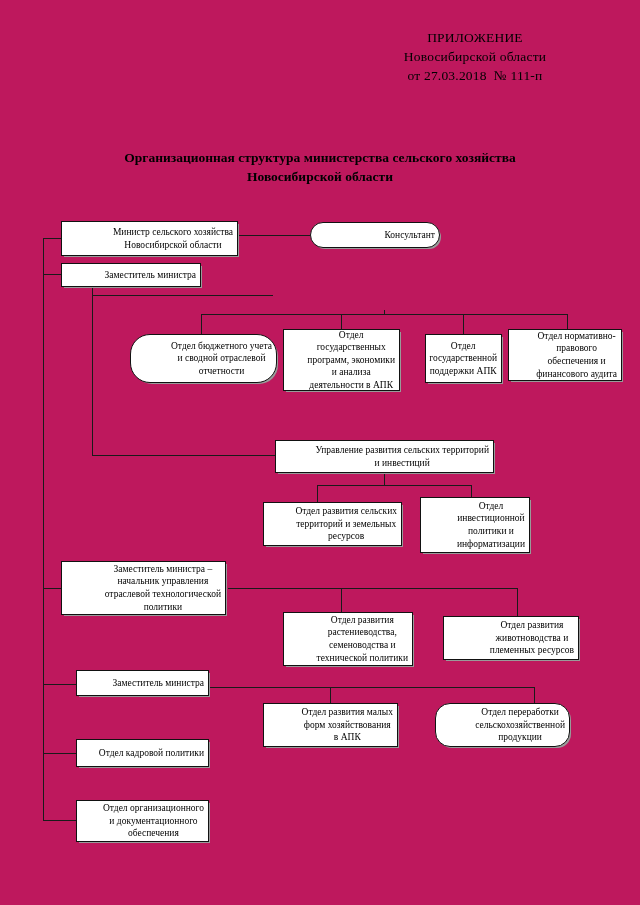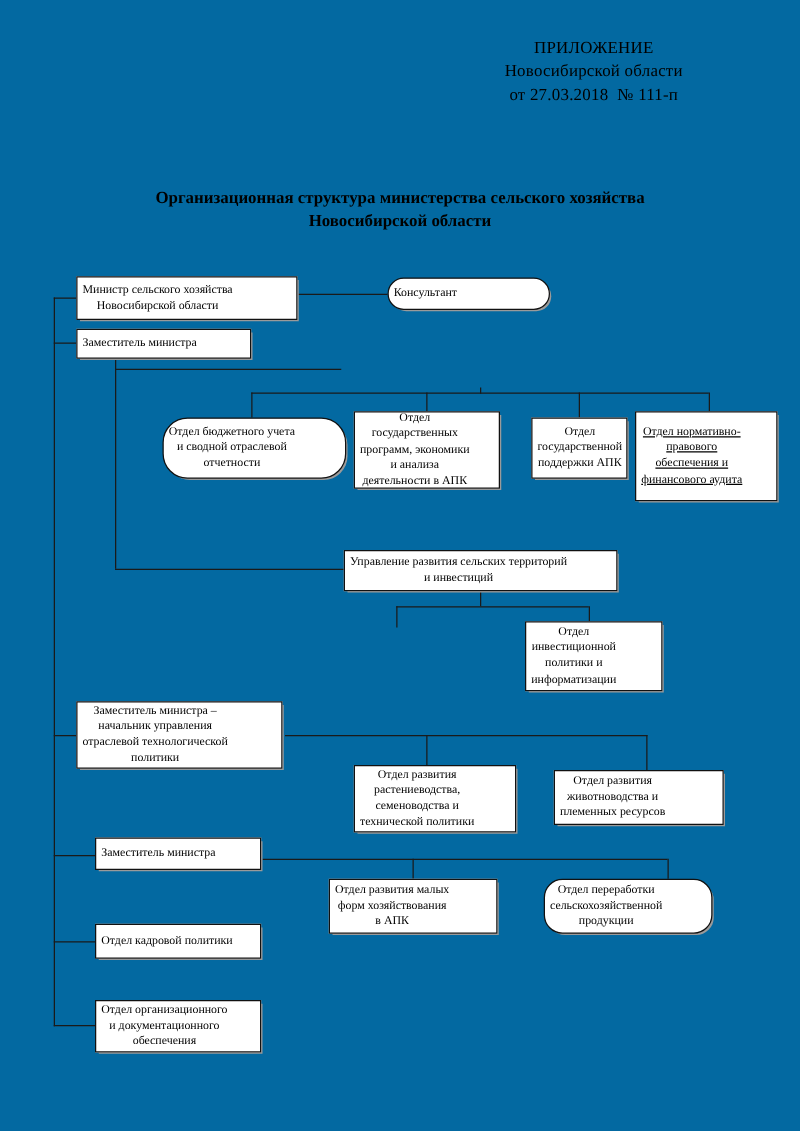--- a/index.html
+++ b/index.html
@@ -8,21 +8,21 @@
     background: #ffffff;
   }
   body {
     font-family: "Liberation Serif", "DejaVu Serif", serif;
     color: #000000;
   }
   #page {
     position: relative;
     width: 640px;
     height: 905px;
-    background: #0369a1;
+    background: #be185d;
     overflow: hidden;
   }
 
   
   .doc-header {
     position: absolute;
     left: 330px;
     top: 28px;
     width: 290px;
     text-align: center;
@@ -45,21 +45,21 @@
   }
 
   
   .node {
     position: absolute;
     box-sizing: border-box;
     border: 1px solid #111111;
     background: #ffffff;
     display: flex;
     align-items: center;
-    justify-content: flex-start;
+    justify-content: flex-end;
     text-align: center;
     font-size: 9.5px;
     line-height: 12.6px;
     padding: 2px 4px;
     z-index: 3;
     
     box-shadow: 2px 2px 0 -1px #9a9a9a;
   }
   .node span { display: block; white-space: pre-line; }
 
@@ -156,32 +156,37 @@
 и анализа
 деятельности в АПК</span>
   </div>
 
   <div class="node" style="left:425px; top:334px; width:77px; height:49px;">
     <span>Отдел
 государственной
 поддержки АПК</span>
   </div>
 
-  <div class="node" style="left:508px; top:329px; width:114px; height:72px;text-decoration:underline;">
+  <div class="node" style="left:508px; top:329px; width:114px; height:52px;">
     <span>Отдел нормативно-
 правового
 обеспечения и
 финансового аудита</span>
   </div>
 
   <div class="node" style="left:275px; top:440px; width:219px; height:33px;">
     <span>Управление развития сельских территорий
 и инвестиций</span>
   </div>
 
+  <div class="node" style="left:263px; top:502px; width:139px; height:44px;">
+    <span>Отдел развития сельских
+территорий и земельных
+ресурсов</span>
+  </div>
 
   <div class="node" style="left:420px; top:497px; width:110px; height:56px;">
     <span>Отдел
 инвестиционной
 политики и
 информатизации</span>
   </div>
 
   <div class="node" style="left:61px; top:561px; width:165px; height:54px;">
     <span>Заместитель министра –

